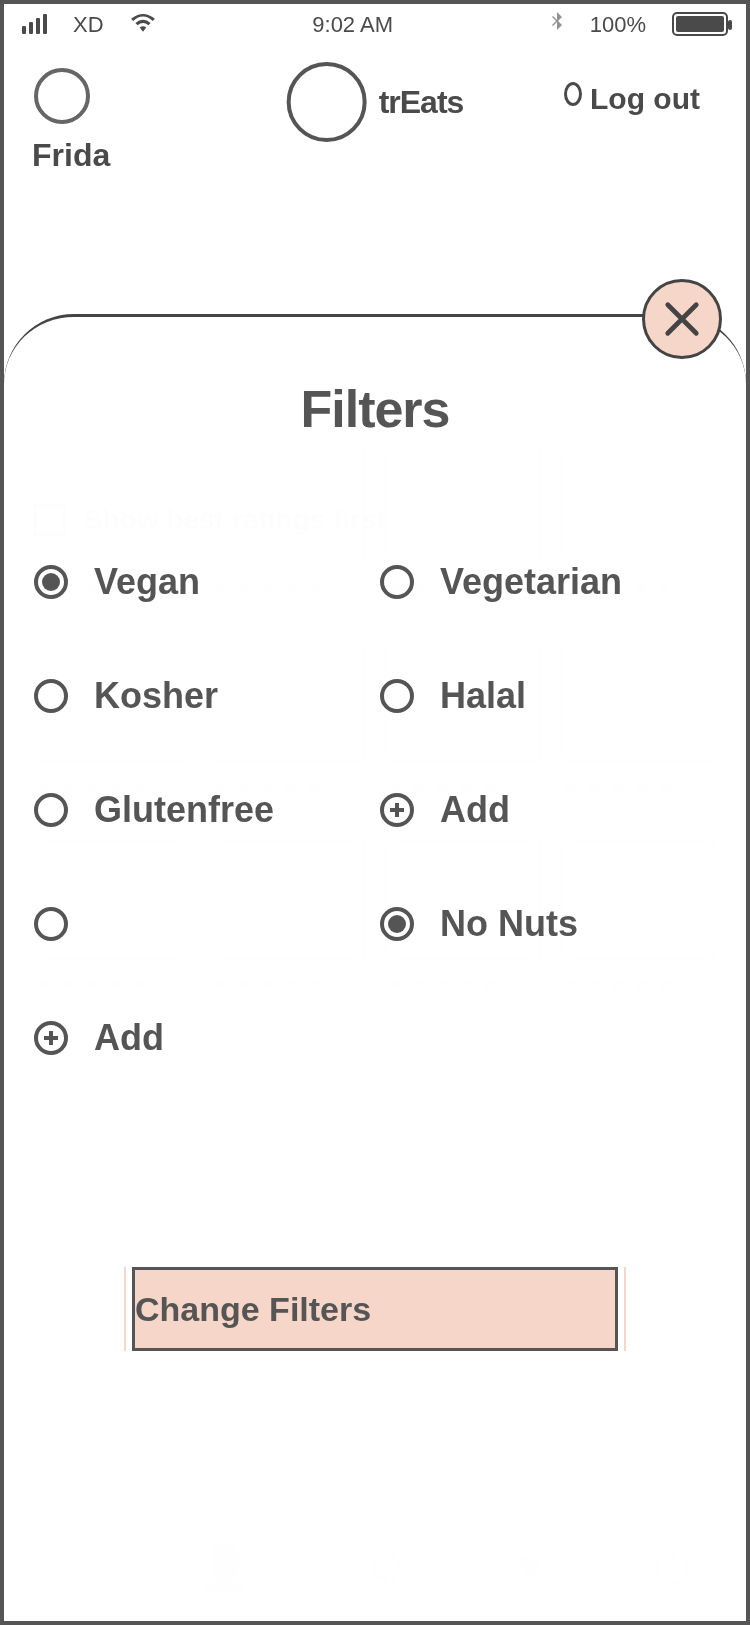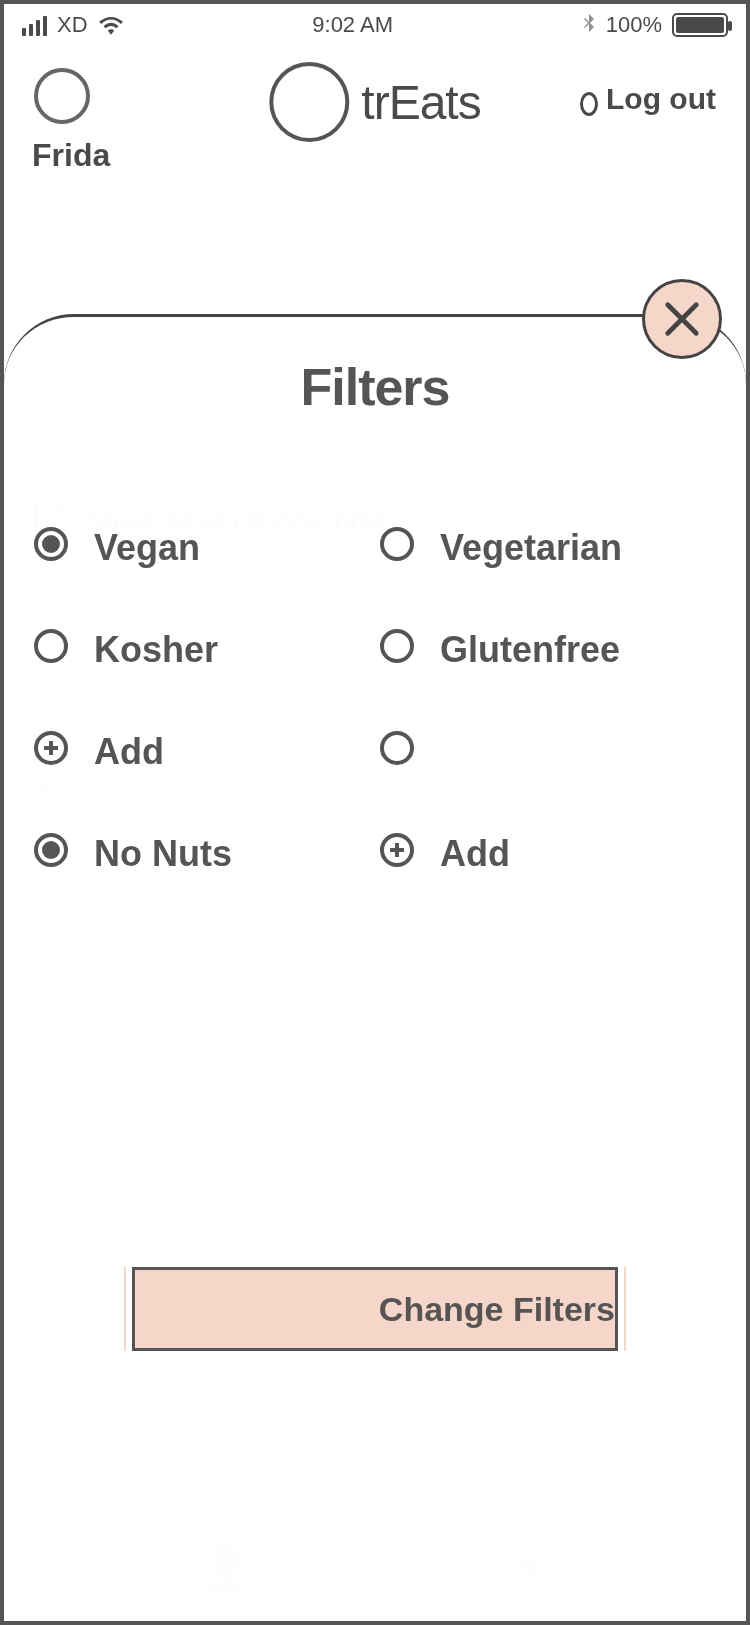--- a/index.html
+++ b/index.html
@@ -16,21 +16,21 @@
   .status-bar {
     display: flex;
     align-items: center;
     justify-content: space-between;
     height: 42px;
     padding: 0 18px;
     color: #4a4a4a;
     font-size: 22px;
     font-weight: 500;
   }
-  .status-left, .status-right { display: flex; align-items: center; gap: 10px; }
+  .status-left, .status-right { display: flex; align-items: flex-start; gap: 26px; }
   .signal-bars { display: flex; align-items: flex-end; gap: 3px; height: 22px; }
   .signal-bars span { width: 4px; background: #4a4a4a; border-radius: 1px; }
   .signal-bars span:nth-child(1){height:8px;}
   .signal-bars span:nth-child(2){height:12px;}
   .signal-bars span:nth-child(3){height:16px;}
   .signal-bars span:nth-child(4){height:20px;}
   .wifi-icon { width: 26px; height: 20px; }
   .bt-icon { width: 14px; height: 22px; opacity: .6; }
   .battery { width: 56px; height: 24px; border: 2px solid #4a4a4a; border-radius: 5px; position: relative; }
   .battery::after { content:""; position:absolute; right:-6px; top:6px; width:4px; height:10px; background:#4a4a4a; border-radius:2px; }
@@ -60,29 +60,29 @@
     left: 50%; top: 16px;
     transform: translateX(-50%);
     display: flex; align-items: center; gap: 12px;
   }
   .brand-circle {
     width: 80px; height: 80px;
     border: 4px solid #555;
     border-radius: 50%;
   }
   .brand-text {
-    font-size: 48px;
-    font-weight: 400;
+    font-size: 32px;
+    font-weight: 700;
     color: #4a4a4a;
     letter-spacing: -1px;
   }
   .logout {
     position: absolute;
-    right: 30px; top: 36px;
-    display: flex; align-items: flex-end; gap: 8px;
+    right: 46px; top: 36px;
+    display: flex; align-items: flex-start; gap: 8px;
     color: #4a4a4a;
     font-size: 30px;
     font-weight: 600;
   }
   .logout-circle { width: 18px; height: 24px; border: 3px solid #4a4a4a; border-radius: 50%; }
 
   
   .bg-grid {
     position: absolute;
     left: 0; right: 0; top: 440px;
@@ -140,40 +140,41 @@
     border-radius: 50%;
     background: #f6d6c8;
     border: 3px solid #444;
     display:flex; align-items:center; justify-content:center;
     cursor: pointer;
   }
   .close-btn svg { width: 38px; height: 38px; }
 
   .sheet-title {
     text-align: center;
-    margin-top: 40px;
+    margin-top: 62px;
     font-size: 52px;
     font-weight: 800;
     color: #555;
     letter-spacing: -1px;
   }
 
   .options {
     margin-top: 110px;
     padding: 0 30px;
     display: grid;
     grid-template-columns: 1fr 1fr;
     row-gap: 60px;
     column-gap: 10px;
   }
   .opt {
     display: flex;
-    align-items: flex-start;
+    align-items: center;
     gap: 26px;
     cursor: pointer;
+    margin-top: 12px;
   }
   .radio {
     width: 34px; height: 34px;
     border: 4px solid #555;
     border-radius: 50%;
     display:flex; align-items:center; justify-content:center;
     flex-shrink: 0;
   }
   .radio.selected::after {
     content:"";
@@ -199,21 +200,21 @@
     color: #555;
   }
 
   .change-btn {
     position: absolute;
     left: 128px; right: 128px;
     top: 950px;
     height: 84px;
     background: #f6d6c8;
     border: 3px solid #555;
-    display:flex; align-items:center; justify-content:flex-end;
+    display:flex; align-items:center; justify-content:flex-start;
     font-size: 34px;
     font-weight: 800;
     color: #555;
     cursor: pointer;
   }
   .change-btn-outline {
     position: absolute;
     left: 120px; right: 120px;
     top: 950px;
     height: 84px;
@@ -409,20 +410,24 @@
       <div class="opt">
         <div class="radio"></div>
         <span class="opt-label">Vegetarian</span>
       </div>
       <div class="opt">
         <div class="radio"></div>
         <span class="opt-label">Kosher</span>
       </div>
       <div class="opt">
         <div class="radio"></div>
+        <span class="opt-label">Halal</span>
+      </div>
+      <div class="opt">
+        <div class="radio"></div>
         <span class="opt-label">Glutenfree</span>
       </div>
       <div class="opt">
         <div class="plus-radio"></div>
         <span class="opt-label">Add</span>
       </div>
       <div class="opt">
         <div class="radio"></div>
       </div>
       <div class="opt">

